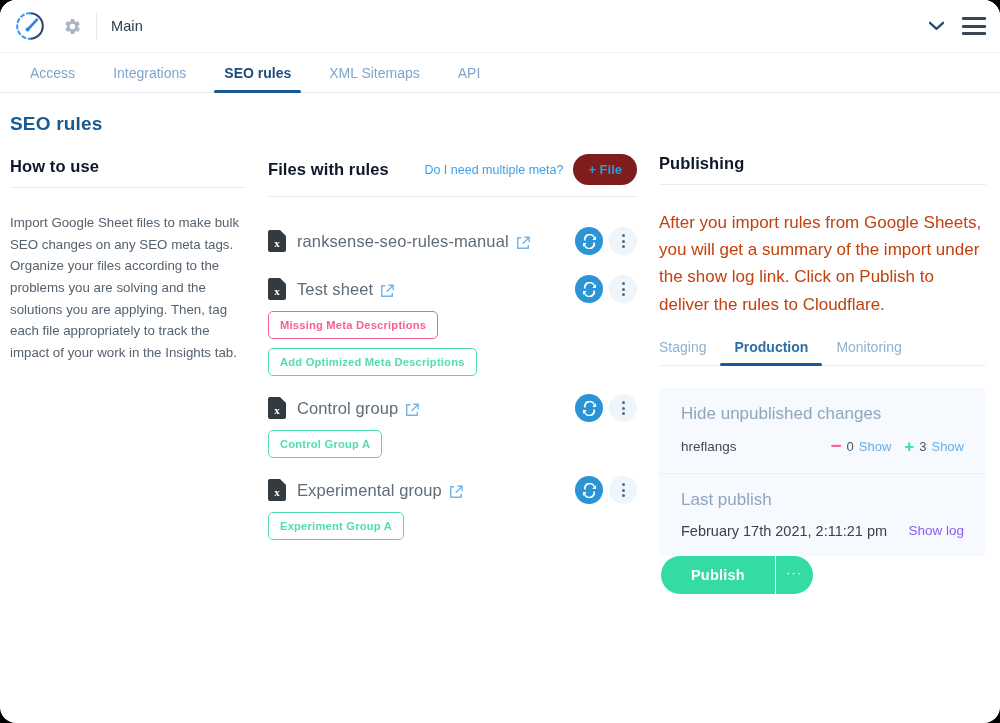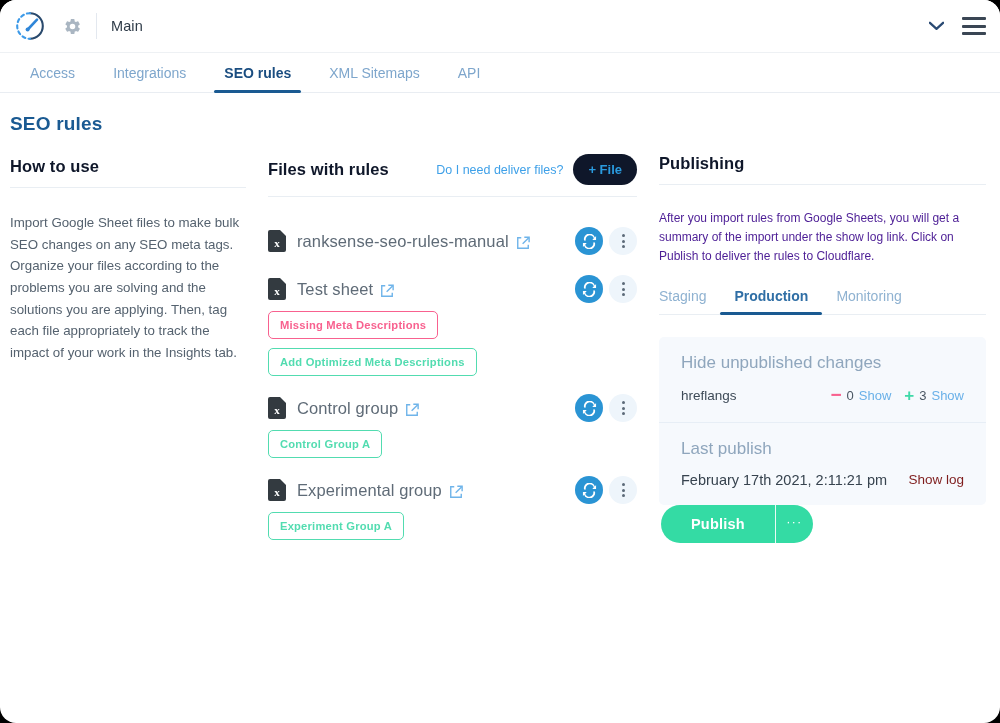--- a/index.html
+++ b/index.html
@@ -85,21 +85,21 @@
     margin-bottom: 24px;
     min-height: 31px;
   }
   .sec-head h2 {
     font-size: 16.5px; color: #0f172a; font-weight: bold; letter-spacing: .1px;
   }
   .helper-link {
     font-size: 12.5px; color: #3ea0e8; margin-left: auto; cursor: pointer; white-space: nowrap;
   }
   .btn-file {
-    background: #0f172a; color: #2a9bdf; border: none;
+    background: #7f1d1d; color: #2a9bdf; border: none;
     font-size: 13px; font-weight: bold;
     padding: 8px 15px; border-radius: 16px; cursor: pointer;
     font-family: inherit; white-space: nowrap;
   }
   .body-text {
     font-size: 13.3px; line-height: 1.63; color: #55626f;
   }
 
   
   .file-row {
@@ -142,21 +142,21 @@
   .tag-row { display: flex; gap: 9px; margin: 2px 0 12px 0; flex-wrap: wrap; }
   .tag {
     font-size: 11.2px; font-weight: bold; letter-spacing: .2px;
     padding: 7px 11px; border-radius: 5px; background: #fff;
     border: 1.6px solid currentColor; cursor: pointer; white-space: nowrap;
   }
   .tag.pink  { color: #f8618f; }
   .tag.green { color: #52dcb0; }
 
   
-  .pub-desc { font-size: 12px; line-height: 1.6; color: #4c1d95; margin-bottom: 21px; }
+  .pub-desc { font-size: 17px; line-height: 1.6; color: #c2410c; margin-bottom: 21px; }
   .subtabs {
     display: flex; border-bottom: 1px solid #e9eef3; margin-bottom: 22px;
   }
   .subtab {
     font-size: 14px; color: #8fb2d1; padding: 0 14px 10px; cursor: pointer;
     position: relative; white-space: nowrap;
   }
   .subtab:first-child { padding-left: 0; }
   .subtab.active { color: #2f6ea5; font-weight: bold; }
   .subtab.active::after {
@@ -169,21 +169,21 @@
   .pub-label { font-size: 17px; color: #8fa6bd; margin-bottom: 13px; cursor: pointer; }
   .pub-line { display: flex; align-items: center; gap: 10px; }
   .pub-key { font-size: 13.5px; color: #3d4a57; }
   .pub-stats { margin-left: auto; display: flex; align-items: center; gap: 5px; font-size: 13px; }
   .sign-minus { color: #f8618f; font-size: 19px; font-weight: bold; line-height: 1; position: relative; top: -1px; }
   .sign-plus  { color: #3fd9a8; font-size: 17px; font-weight: bold; line-height: 1; }
   .stat-num { color: #4a5663; }
   .stat-show { color: #69b0e8; cursor: pointer; margin-right: 8px; }
   .stat-show:last-child { margin-right: 0; }
   .pub-date { font-size: 14.5px; color: #37434f; }
-  .show-log { margin-left: auto; font-size: 13.5px; color: #7f1d1d; cursor: pointer; text-align: right; }
+  .show-log { margin-left: auto; font-size: 13.5px; color: #8b5cf6; cursor: pointer; text-align: right; }
 
   .history-row { display: flex; align-items: center; gap: 13px; margin: 26px 0 24px 26px; }
   .chk { width: 14px; height: 14px; border: 1.5px solid #c5d4e2; border-radius: 2px; background:#fff; cursor:pointer; }
   .history-label { font-size: 13.5px; color: #6b7b8b; cursor: pointer; }
 
   .publish-group { display: flex; margin-left: 2px; }
   .btn-publish {
     background: #34dba4; color: #fff; border: none;
     font-size: 14.5px; font-weight: bold; font-family: inherit;
     padding: 0 30px; height: 38px;
@@ -246,21 +246,21 @@
       <div class="sec-head">
         <h2>How to use</h2>
       </div>
       <p class="body-text">Import Google Sheet files to make bulk SEO changes on any SEO meta tags. Organize your files according to the problems you are solving and the solutions you are applying. Then, tag each file appropriately to track the impact of your work in the Insights tab.</p>
     </div>
 
     <div class="col-mid">
       <div style="height:41px"></div>
       <div class="sec-head">
         <h2>Files with rules</h2>
-        <span class="helper-link">Do I need deliver files?</span>
+        <span class="helper-link">Do I need multiple meta?</span>
         <button class="btn-file">+ File</button>
       </div>
 
       <div class="file-row">
         <span class="xls-icon">
             <span>x</span>
           </span>
         <span class="file-name">ranksense-seo-rules-manual</span>
         <span class="ext-link">
           <svg width="14" height="14" viewBox="0 0 16 16">

